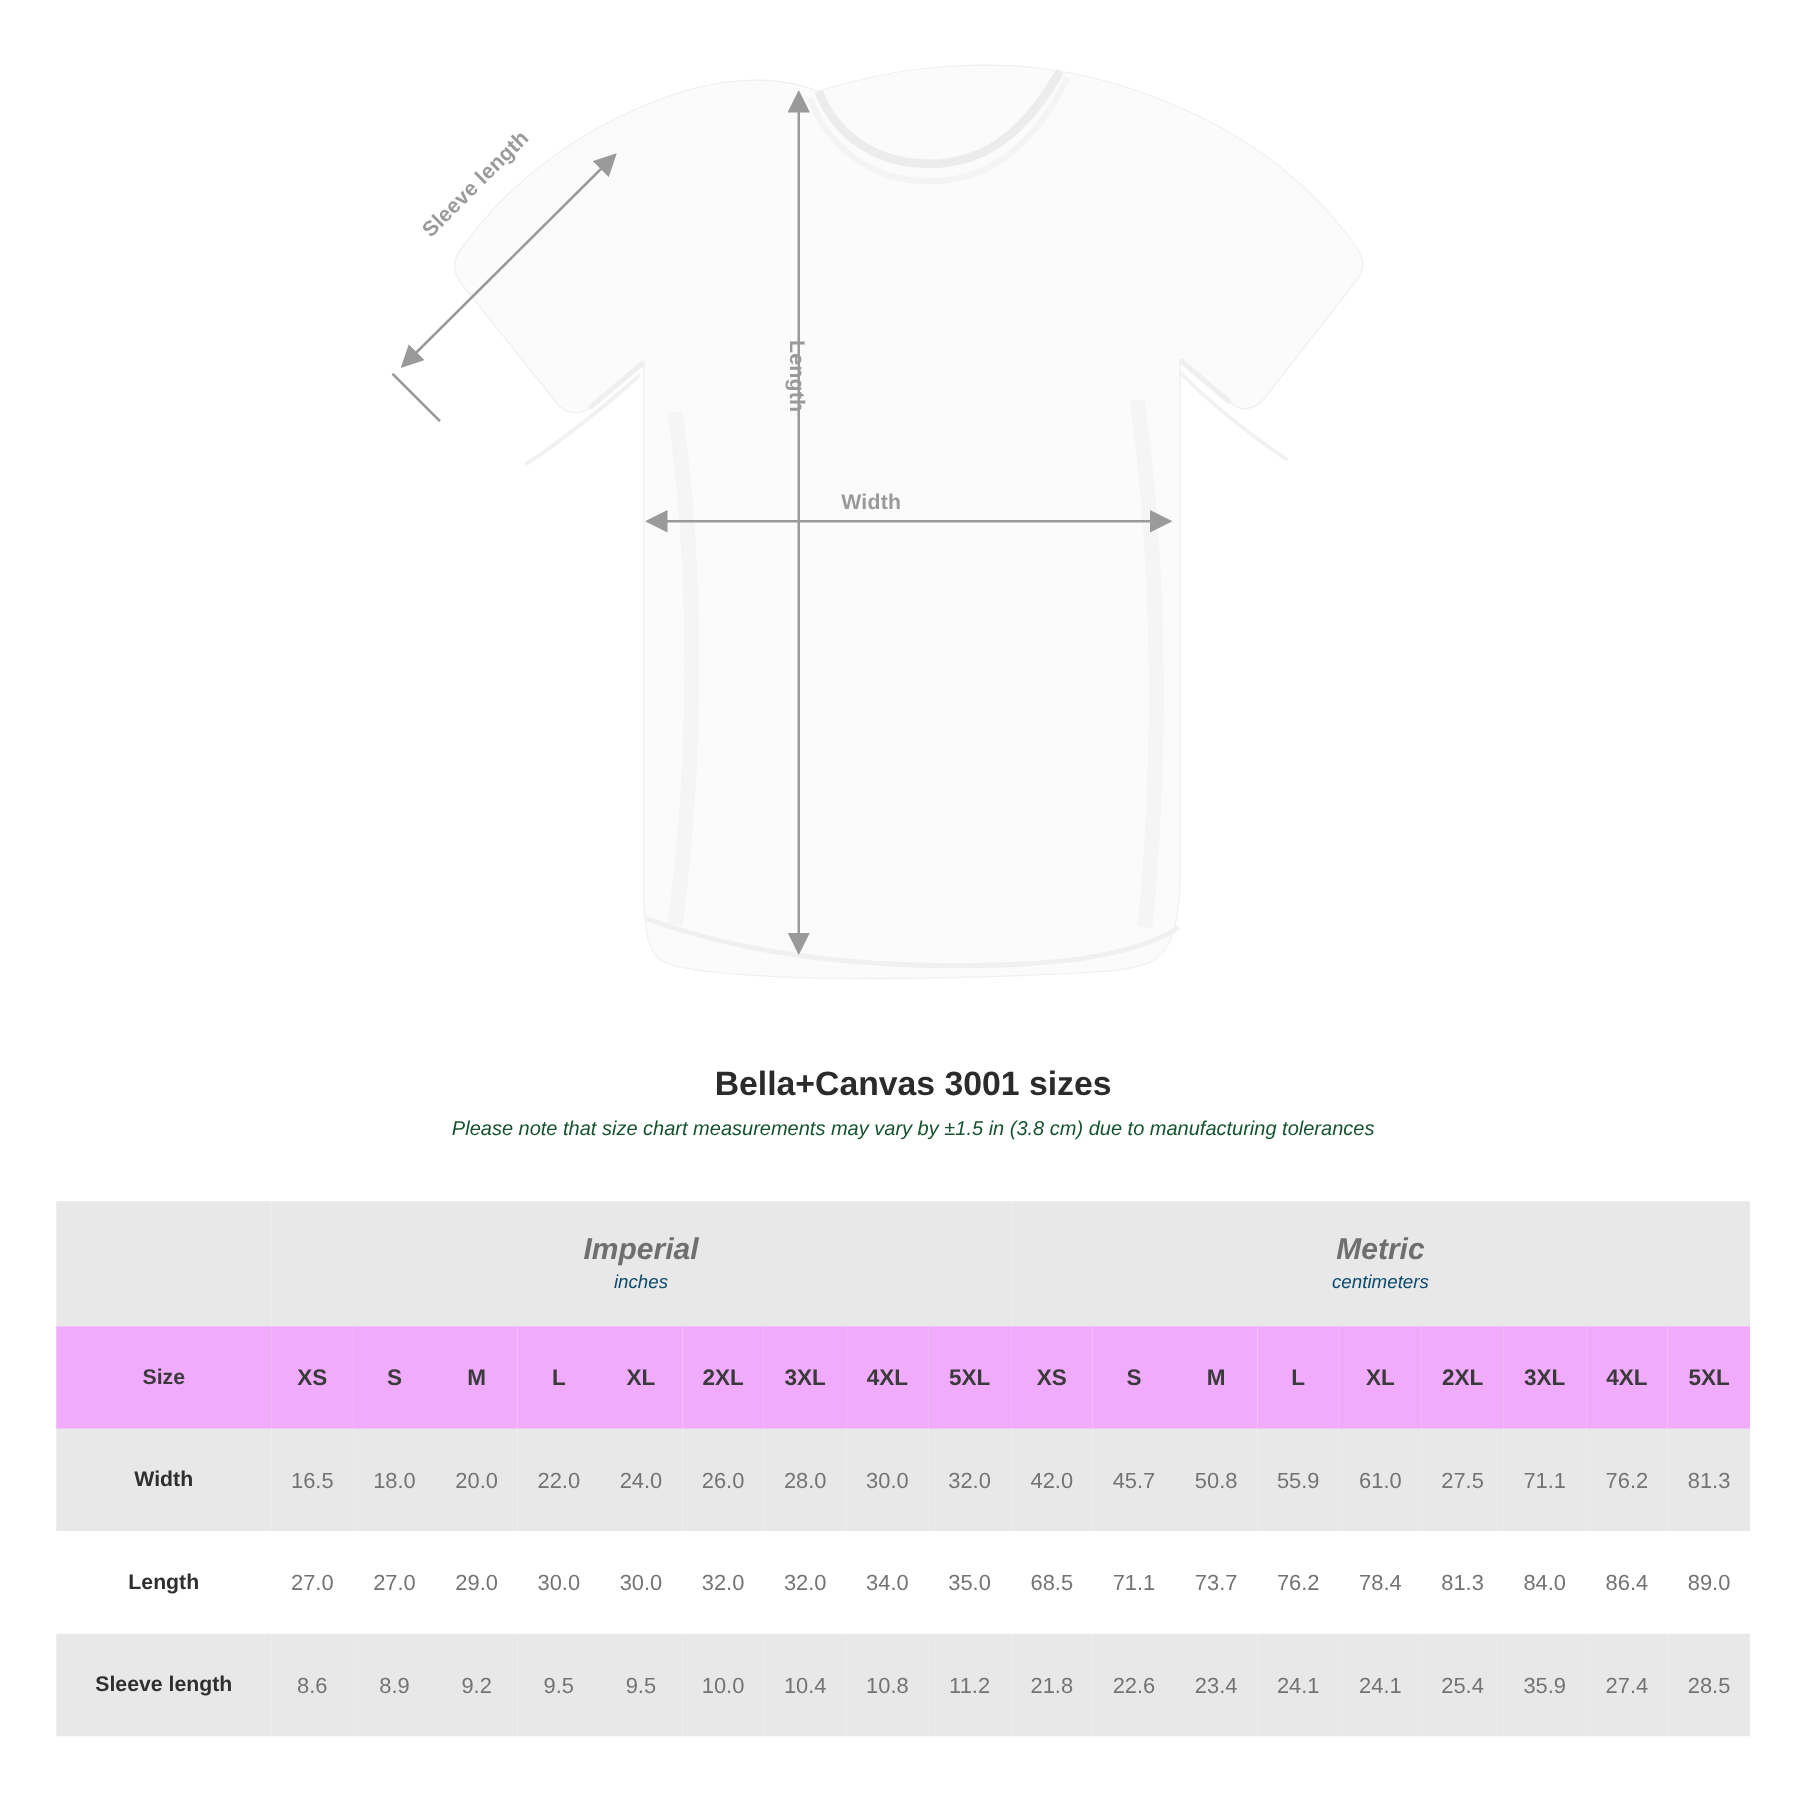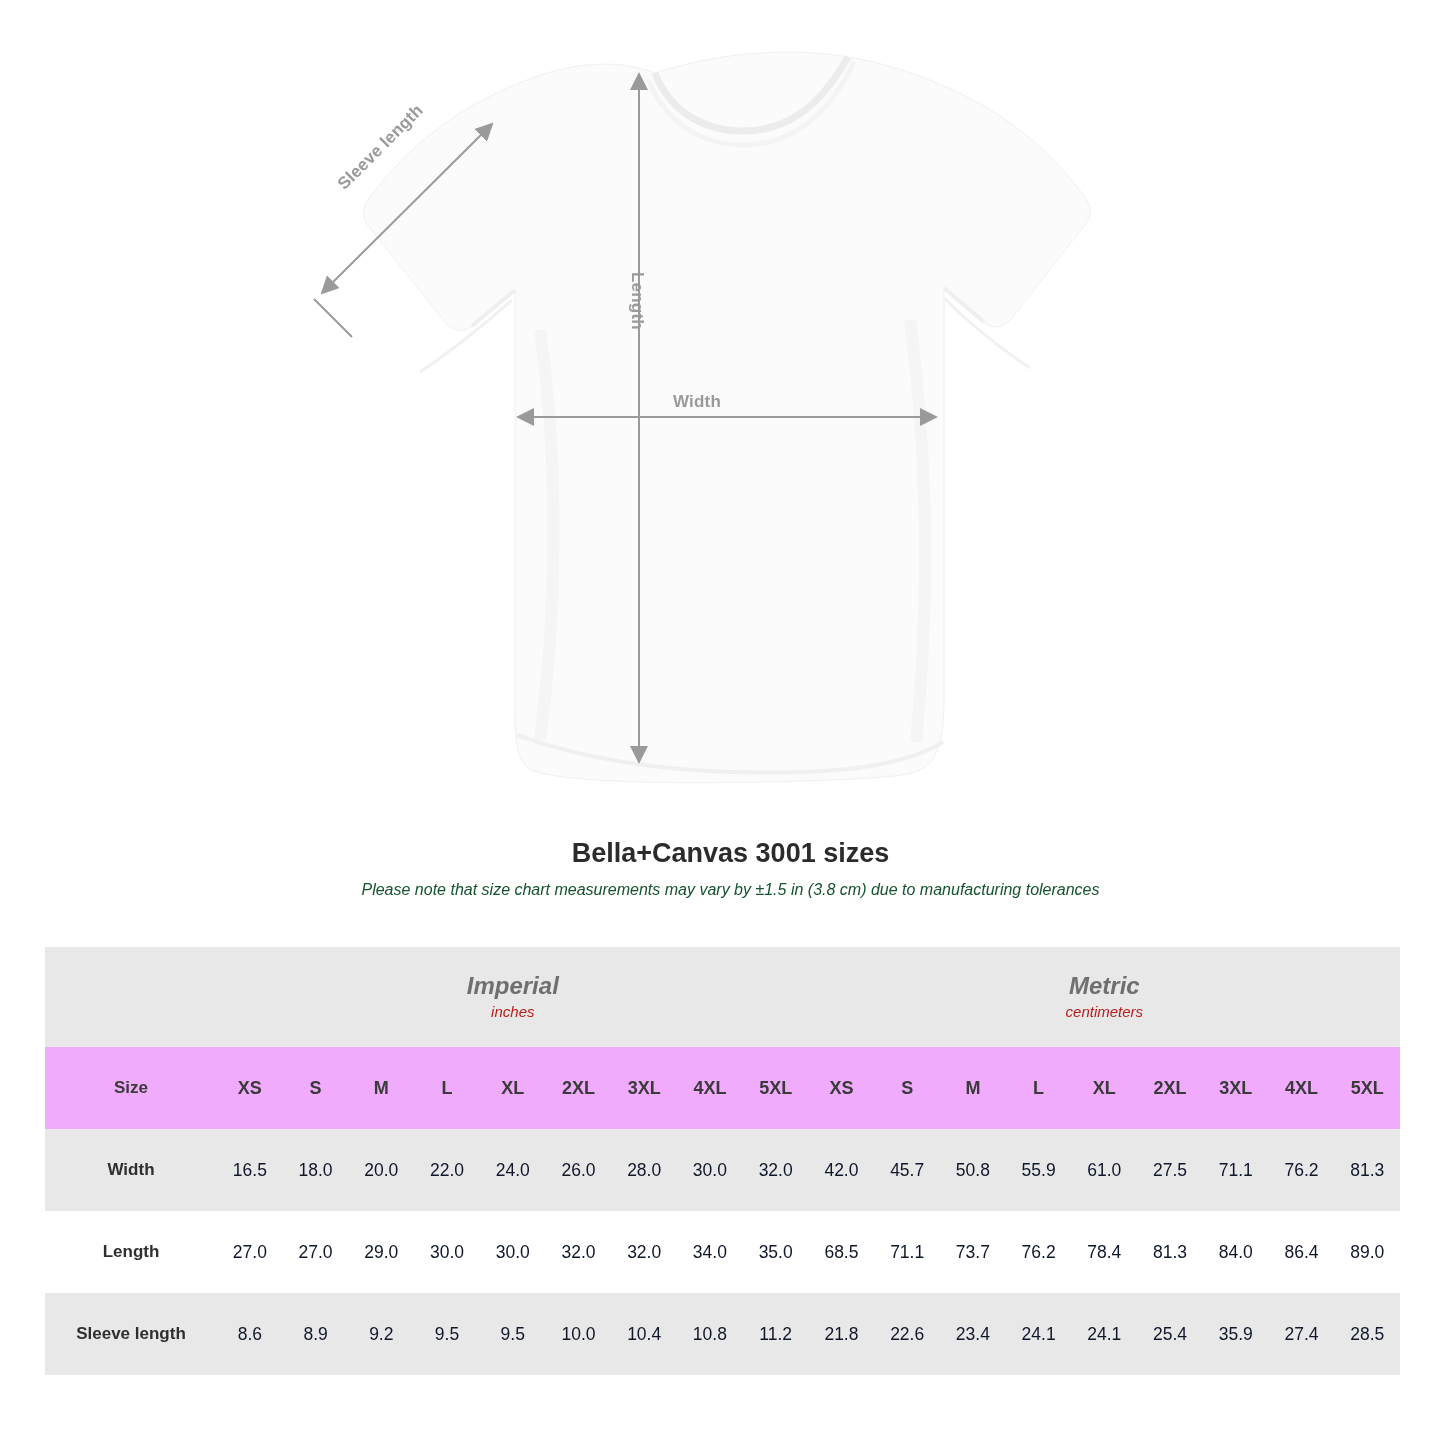--- a/index.html
+++ b/index.html
@@ -47,21 +47,21 @@
     transform-origin: left top;
   }
   .anno-width {
     left: 673px;
     top: 392px;
   }
 
   
   .chart-head {
     text-align: center;
-    margin-top: 8px;
+    margin-top: 22px;
     padding-left: 16px;
   }
   .chart-title {
     font-size: 27px;
     font-weight: bold;
     color: #2b2b2b;
     margin: 0 0 12px 0;
   }
   .chart-note {
     font-size: 16px;
@@ -96,37 +96,37 @@
     font-size: 24px;
     font-style: italic;
     font-weight: bold;
     color: #6f6f6f;
     line-height: 1.25;
   }
   .unit-sub {
     display: block;
     font-size: 15px;
     font-style: italic;
-    color: #b91c1c;
+    color: #0c4a6e;
     line-height: 1.5;
   }
   tr.header-row td {
     background: #f0abfc;
     height: 80px;
     font-size: 18px;
     font-weight: bold;
     color: #3a3a3a;
   }
   tr.header-row td.rowlabel {
     font-size: 17px;
   }
   tr.data-row td {
     height: 80px;
     font-size: 17.5px;
-    color: #0f172a;
+    color: #737373;
   }
   tr.data-row td.rowlabel {
     font-weight: bold;
     font-size: 17px;
     color: #2f2f2f;
   }
   tr.shade td {
     background: #e8e8e8;
   }
   tr.plain td {

